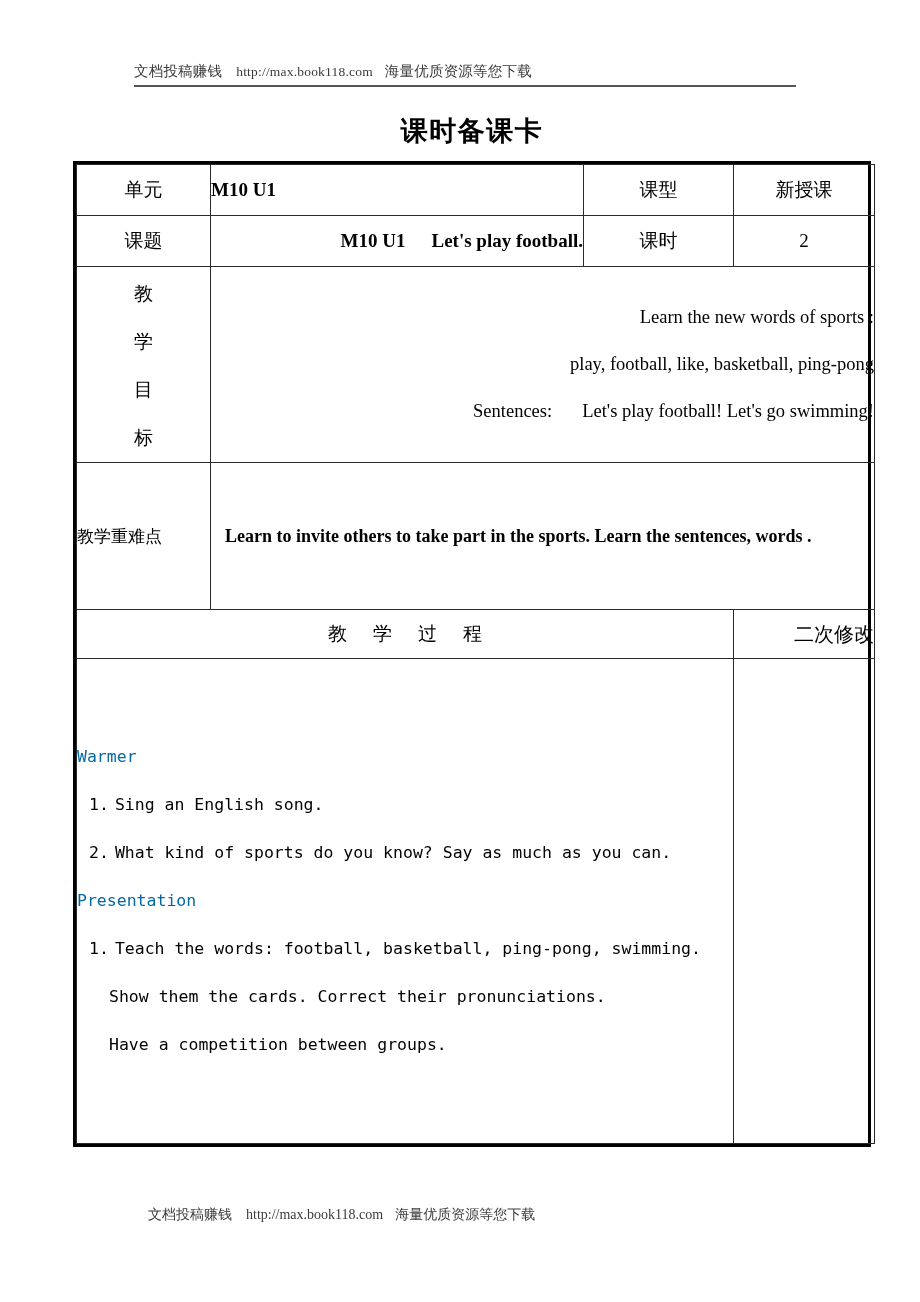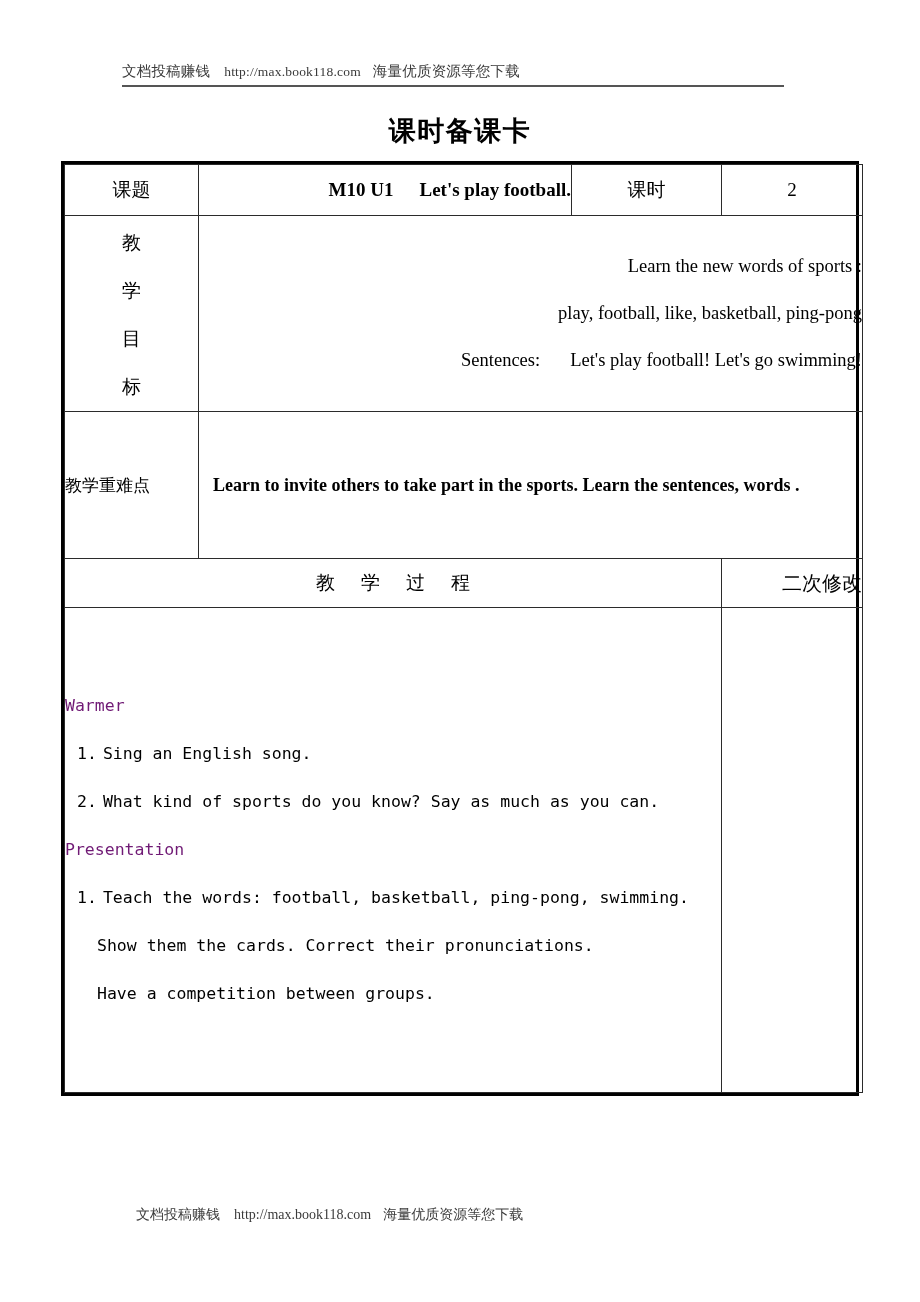--- a/index.html
+++ b/index.html
@@ -11,21 +11,21 @@
     width: 920px;
     height: 1302px;
     position: relative;
     font-family: "Liberation Serif", "DejaVu Serif", serif;
     color: #000000;
     overflow: hidden;
   }
 
   .page {
     position: absolute;
-    left: 0; top: 0;
+    left: 12px; top: 0;
     width: 732px;
     height: 1302px;
   }
 
   
   .running-head {
     position: absolute;
     left: 122px;
     top: 62px;
     width: 666px;
@@ -204,21 +204,21 @@
     box-sizing: border-box;
     font-family: "DejaVu Sans Mono", "Liberation Mono", monospace;
     font-size: 16.5px;
     line-height: 48px;
   }
   .revise-body {
     vertical-align: top;
     height: 484px;
   }
   .sec-title {
-    color: #701a75;
+    color: #0369a1;
     font-family: "DejaVu Sans Mono", "Liberation Mono", monospace;
     font-size: 16.5px;
   }
   .item {
     padding-left: 40px;
     text-indent: -28px;
     text-align: justify;
     text-align-last: left;
   }
   .item.nojust {
@@ -247,20 +247,26 @@
   <div class="sheet">
     <table class="lesson">
       <colgroup>
         <col class="c-label">
           <col class="c-main">
           <col class="c-lab2">
           <col class="c-val2">
       </colgroup>
       <tbody>
 
+        <tr class="row-1">
+          <td class="lbl-cn">单元</td>
+          <td class="unit-val">M10 U1</td>
+          <td class="lbl-cn">课型</td>
+          <td class="val-cn">新授课</td>
+        </tr>
 
         <tr class="row-2">
           <td class="lbl-cn">课题</td>
           <td class="topic-val"><span>M10 U1</span><span class="topic-gap"></span><span>Let's play football.</span></td>
           <td class="lbl-cn">课时</td>
           <td class="val-num">2</td>
         </tr>
 
         <tr>
           <td class="vstack">

